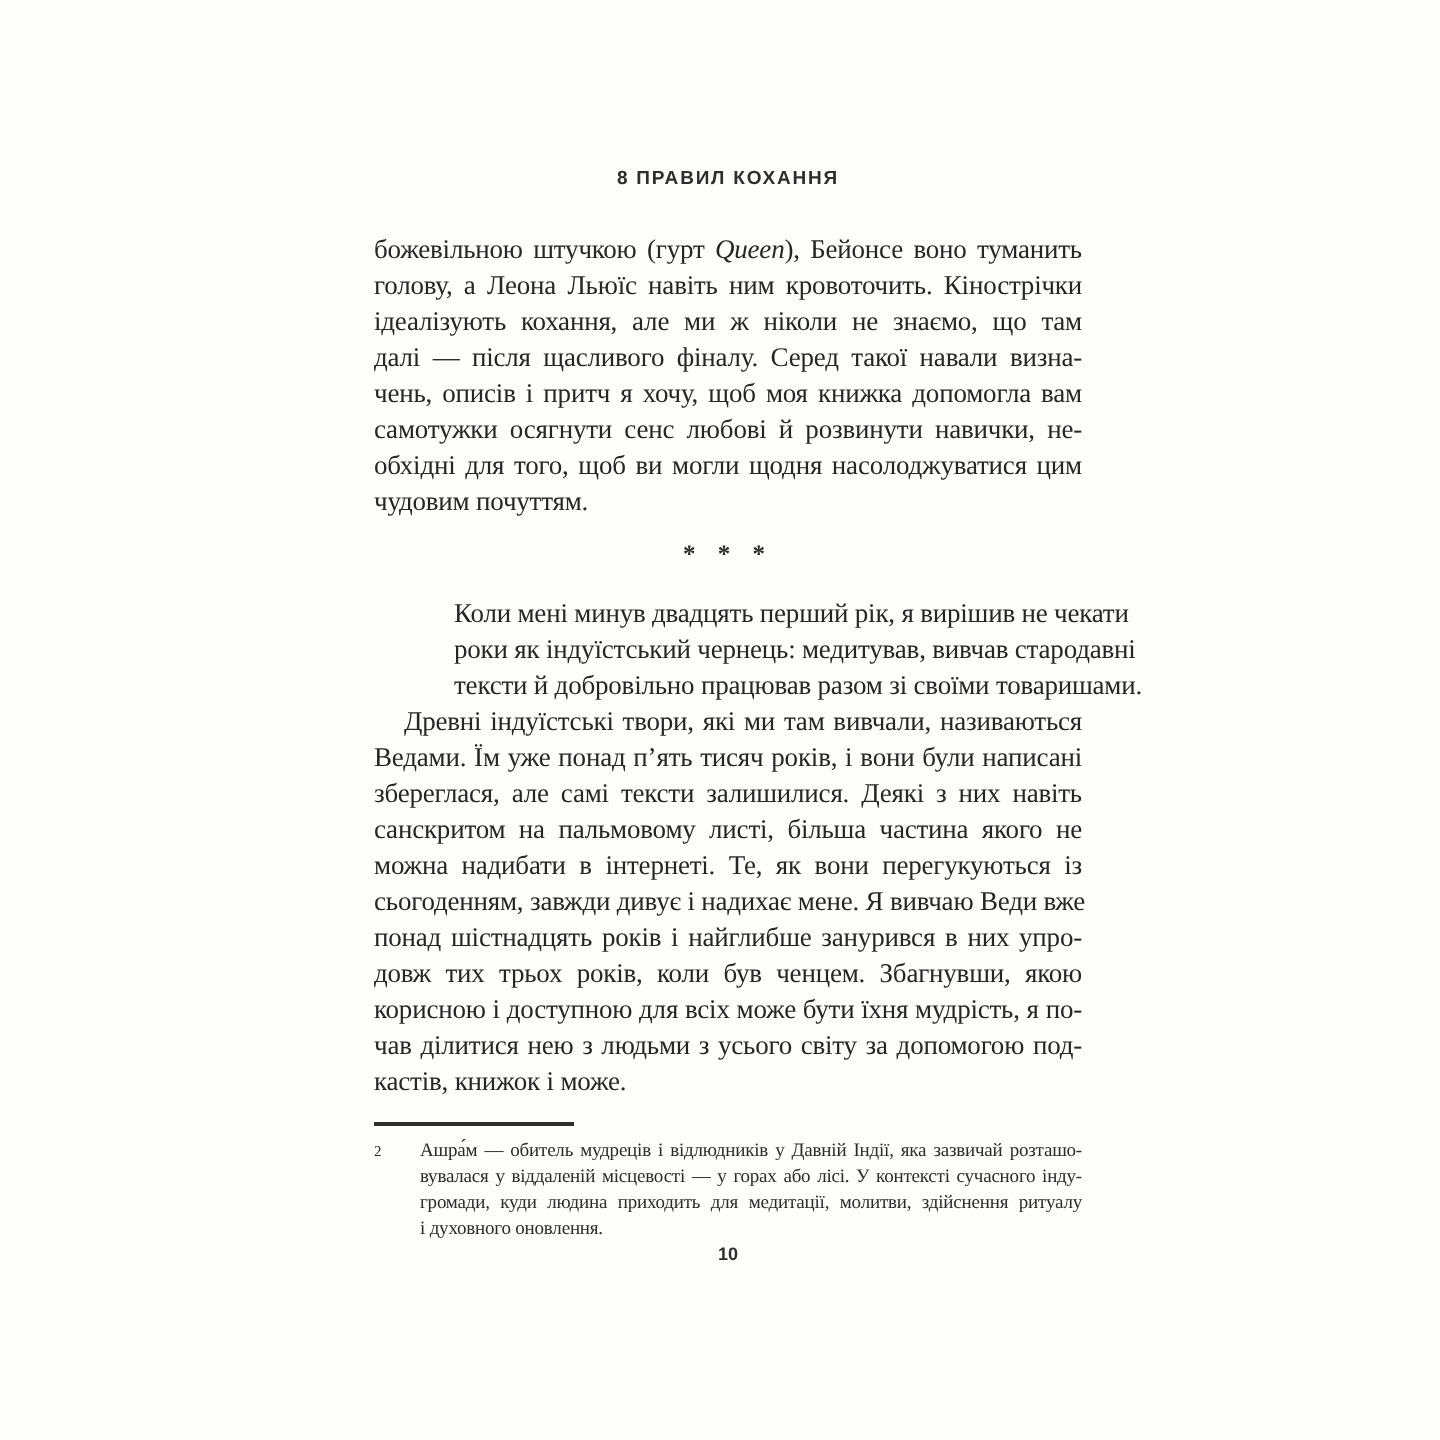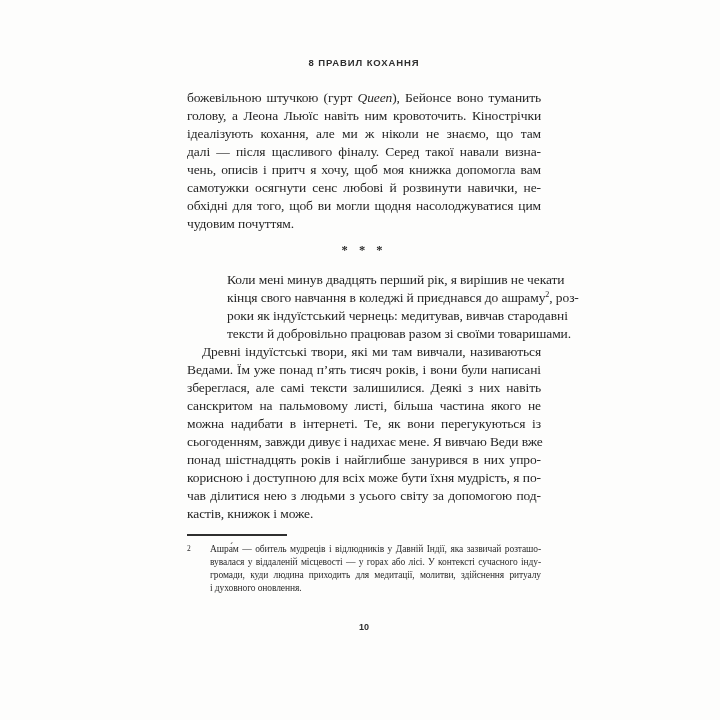--- a/index.html
+++ b/index.html
@@ -6,21 +6,21 @@
   body{width:720px;height:720px;background:#ffffff;}
   .page{
     position:relative;width:720px;height:720px;
     background:#fdfdfc;
     font-family:"Liberation Serif", serif;
     color:#262626;
     overflow:hidden;
   }
   .content{position:absolute;left:187px;top:0;width:354px;}
   .running-header{
-    margin-top:57px;
+    margin-top:84px;
     text-align:center;
     font-family:"Liberation Sans", sans-serif;
     font-weight:bold;
     font-size:9.5px;
     letter-spacing:0.9px;
     color:#2e2e2e;
     line-height:11px;
   }
   .para{font-size:13.5px;line-height:18px;letter-spacing:-0.1px;}
   .para-first{margin-top:21px;}
@@ -87,33 +87,33 @@
         <div class="line">чень, описів і притч я хочу, щоб моя книжка допомогла вам</div>
         <div class="line">самотужки осягнути сенс любові й розвинути навички, не-</div>
         <div class="line">обхідні для того, щоб ви могли щодня насолоджуватися цим</div>
         <div class="line last">чудовим почуттям.</div>
       </div>
 
     <div class="stars">* * *</div>
 
     <div class="para para-main">
         <div class="line">Коли мені минув двадцять перший рік, я вирішив не чекати</div>
-        <div class="line">кінця свого навчання в коледжі й приєднався до ашраму<sup>2</sup>, роз-</div>
         <div class="line">роки як індуїстський чернець: медитував, вивчав стародавні</div>
         <div class="line last">тексти й добровільно працював разом зі своїми товаришами.</div>
       </div>
 
     <div class="para">
         <div class="line indent">Древні індуїстські твори, які ми там вивчали, називаються</div>
         <div class="line">Ведами. Їм уже понад п’ять тисяч років, і вони були написані</div>
         <div class="line">збереглася, але самі тексти залишилися. Деякі з них навіть</div>
         <div class="line">санскритом на пальмовому листі, більша частина якого не</div>
         <div class="line">можна надибати в інтернеті. Те, як вони перегукуються із</div>
         <div class="line">сьогоденням, завжди дивує і надихає мене. Я вивчаю Веди вже</div>
         <div class="line">понад шістнадцять років і найглибше занурився в них упро-</div>
+        <div class="line">довж тих трьох років, коли був ченцем. Збагнувши, якою</div>
         <div class="line">корисною і доступною для всіх може бути їхня мудрість, я по-</div>
         <div class="line">чав ділитися нею з людьми з усього світу за допомогою под-</div>
         <div class="line last">кастів, книжок і може.</div>
       </div>
 
     <div class="footnote-rule"></div>
 
     <div class="footnote">
       <div class="fn-marker">2</div>
       <div class="fn-text">

